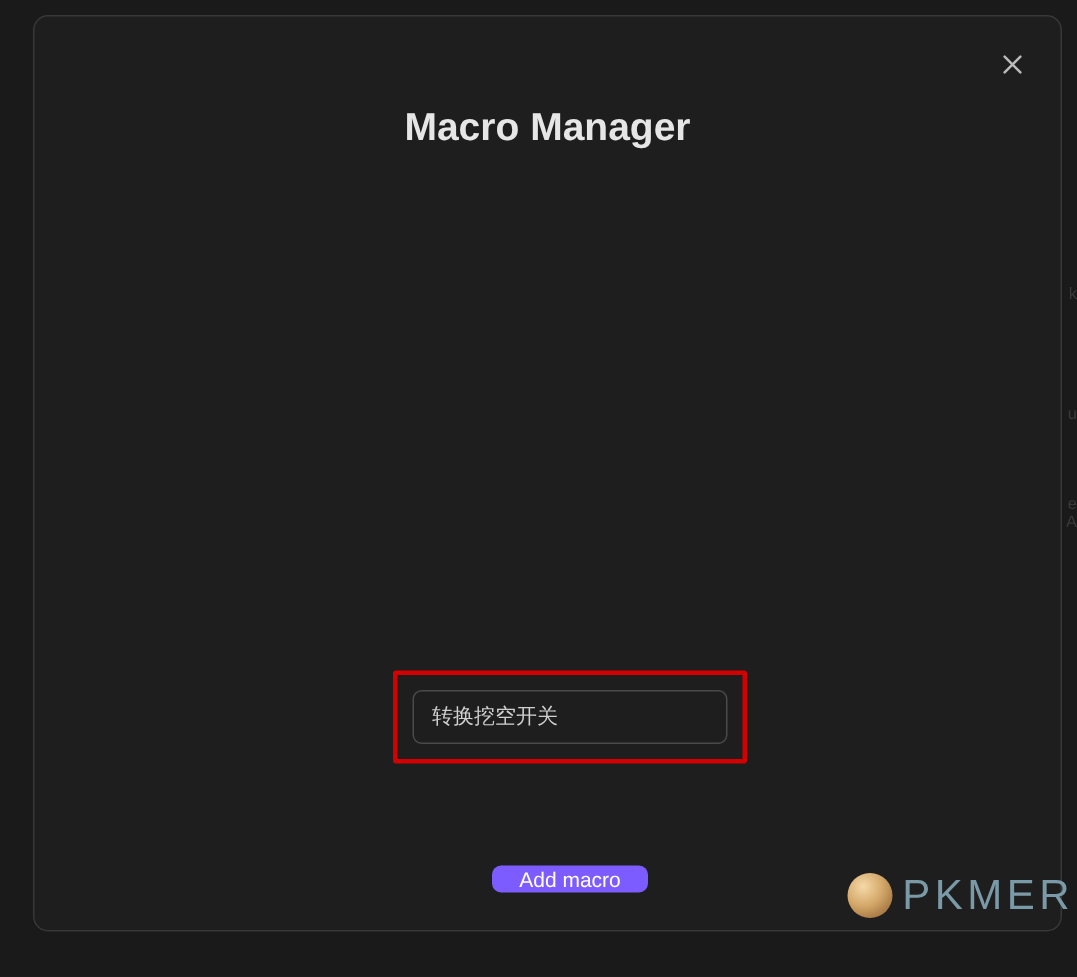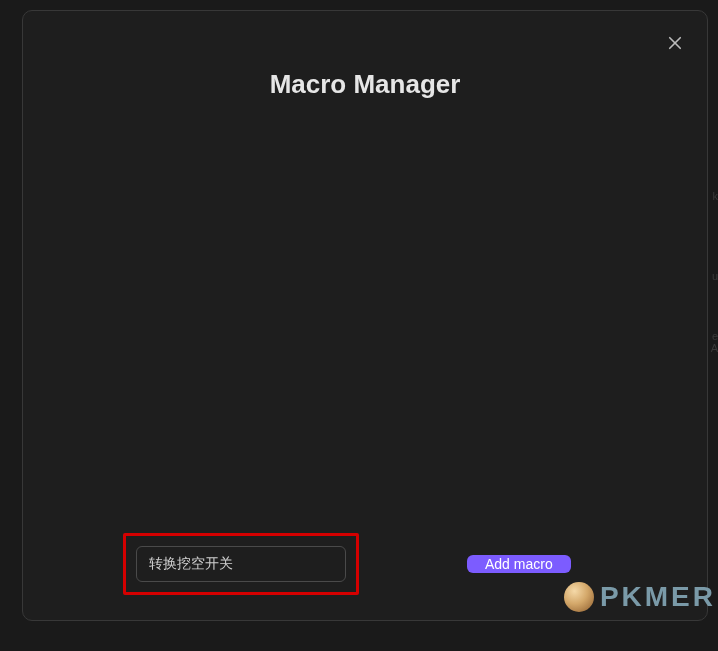--- a/index.html
+++ b/index.html
@@ -42,21 +42,22 @@
       font-weight: 600;
       margin-top: 38px;
     }
     .bottom-row {
       position: absolute;
       bottom: 25px;
       left: 100px;
       right: 70px;
       display: flex;
       align-items: center;
-      gap: 108px;
+      gap: 68px;
+      flex-direction: column;
     }
     .highlight-box {
       border: 3px solid #d40000;
       padding: 10px;
       border-radius: 2px;
     }
     .macro-input {
       width: 210px;
       height: 36px;
       background: #1e1e1e;
@@ -75,21 +76,21 @@
       border: none;
       border-radius: 6px;
       font-size: 14px;
       cursor: pointer;
     }
     .watermark {
       position: absolute;
       bottom: 38px;
       right: 2px;
       font-size: 28px;
-      font-weight: 700;
+      font-weight: 400;
       letter-spacing: 3px;
       color: #7a9aa8;
       font-family: Arial, sans-serif;
       display: flex;
       align-items: center;
       gap: 4px;
     }
     .watermark-logo {
       width: 30px;
       height: 30px;

